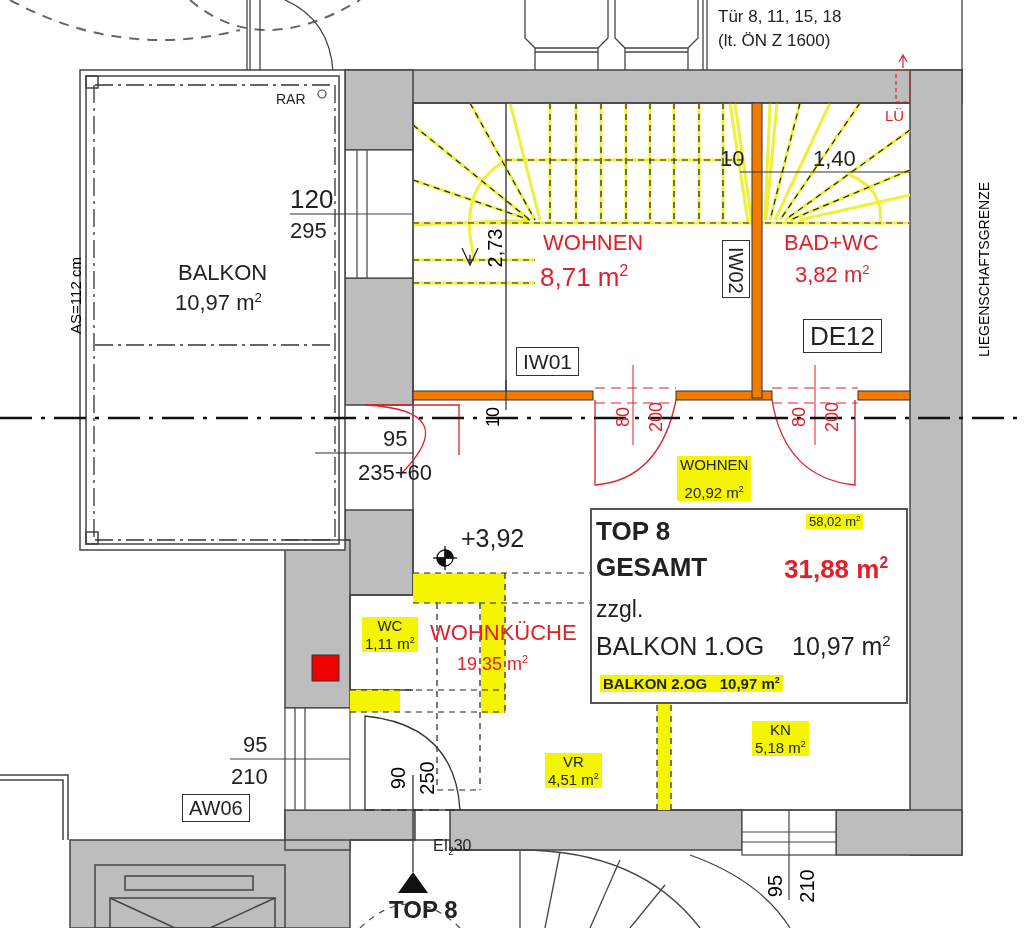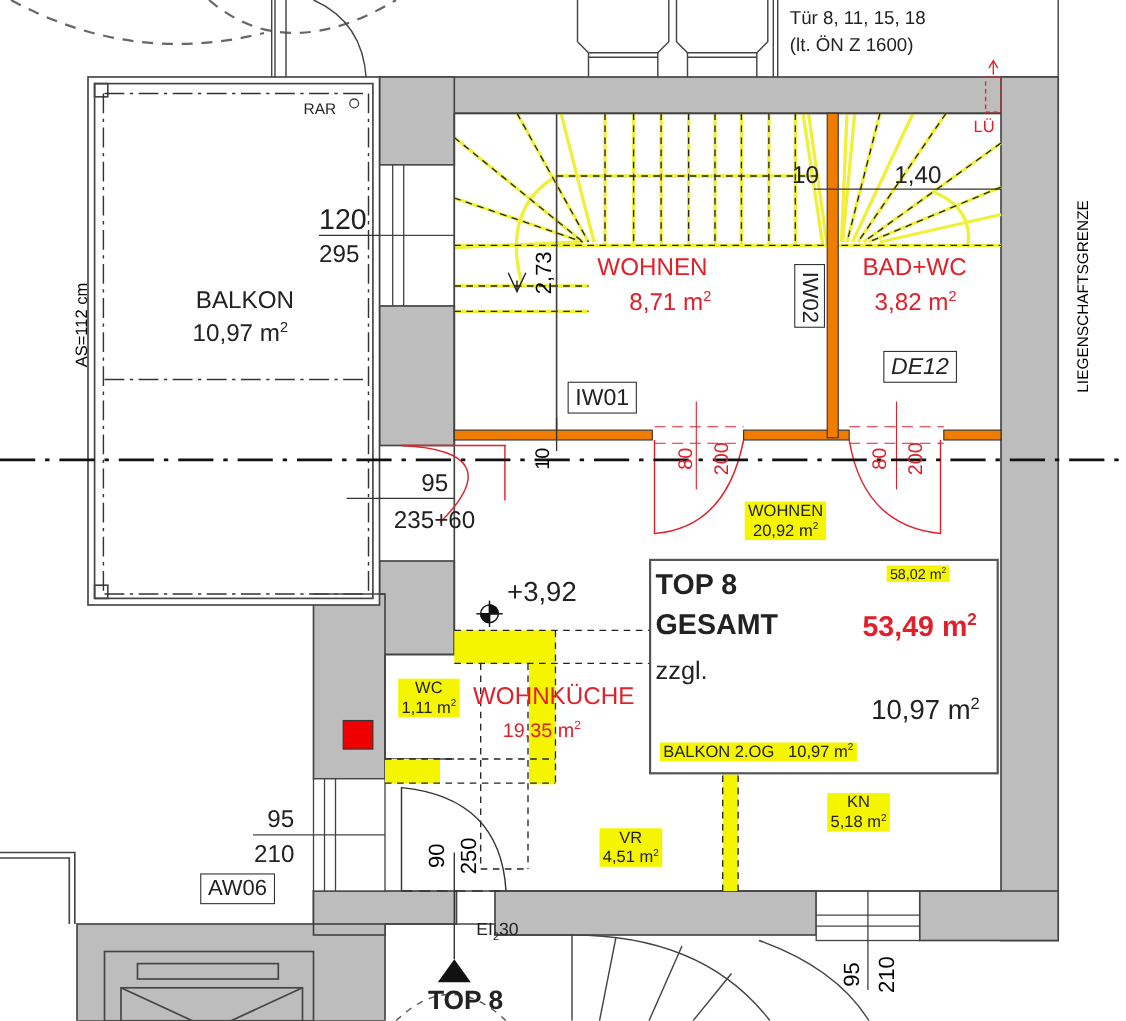--- a/index.html
+++ b/index.html
@@ -282,32 +282,32 @@
 <div class="lbl" style="left:243px;top:734px;font-size:22px;">95</div>
 <div class="lbl" style="left:231px;top:766px;font-size:22px;">210</div>
 <div class="rot" style="left:378px;top:768px;font-size:20px;width:40px;text-align:center;">90</div>
 <div class="rot" style="left:402px;top:768px;font-size:20px;width:50px;text-align:center;">250</div>
 <div class="rot" style="left:755px;top:876px;font-size:20px;width:40px;text-align:center;">95</div>
 <div class="rot" style="left:782px;top:876px;font-size:20px;width:50px;text-align:center;">210</div>
 
 <div class="lbl" style="left:461px;top:526px;font-size:25px;">+3,92</div>
 
 <div class="lbl red" style="left:543px;top:232px;font-size:22px;">WOHNEN</div>
-<div class="lbl red" style="left:572px;top:264px;font-size:22px;"><span>8,71 m</span><sup>2</sup></div>
+<div class="lbl red" style="left:540px;top:264px;font-size:26px;"><span>8,71 m</span><sup>2</sup></div>
 <div class="lbl red" style="left:784px;top:232px;font-size:22px;">BAD+WC</div>
 <div class="lbl red" style="left:795px;top:264px;font-size:22px;"><span>3,82 m</span><sup>2</sup></div>
 
 <div class="lbl box" style="left:707px;top:255px;font-size:20px;transform:rotate(90deg);transform-origin:center;width:44px;height:20px;text-align:center;">IW02</div>
 <div class="lbl box" style="left:516px;top:347px;font-size:21px;">IW01</div>
-<div class="lbl box" style="left:803px;top:319px;font-size:21px;font-style:italic;">DE12</div>
+<div class="lbl box" style="left:803px;top:319px;font-size:26px;">DE12</div>
 <div class="lbl box" style="left:182px;top:794px;font-size:20px;">AW06</div>
 
 <div class="lbl hl" style="left:677px;top:456px;font-size:15px;">
   <div>WOHNEN</div>
-  <div style="margin-top:3px"><span>20,92 m</span><sup>2</sup></div>
+  <div style="margin-top:13px"><span>20,92 m</span><sup>2</sup></div>
 </div>
 
 <div class="lbl red" style="left:430px;top:622px;font-size:22px;">WOHNKÜCHE</div>
 <div class="lbl red" style="left:457px;top:655px;font-size:18px;"><span>19,35 m</span><sup>2</sup></div>
 
 <div class="lbl hl" style="left:362px;top:617px;font-size:15px;">
   <div>WC</div>
   <div style="margin-top:3px"><span>1,11 m</span><sup>2</sup></div>
 </div>
 
@@ -318,20 +318,21 @@
 
 <div class="lbl hl" style="left:752px;top:721px;font-size:15px;">
   <div>KN</div>
   <div style="margin-top:3px"><span>5,18 m</span><sup>2</sup></div>
 </div>
 
 <div class="summary">
   <div class="lbl" style="left:4px;top:8px;font-size:26px;font-weight:bold;">TOP 8</div>
   <div class="lbl" style="left:4px;top:44px;font-size:26px;font-weight:bold;">GESAMT</div>
   <div class="lbl hl" style="left:214px;top:4px;font-size:13px;"><span>58,02 m</span><sup>2</sup></div>
-  <div class="lbl red" style="left:192px;top:46px;font-size:26px;font-weight:bold;"><span>53,49 m</span><sup>2</sup></div>
+  <div class="lbl red" style="left:192px;top:46px;font-size:26px;font-weight:bold;"><span>31,88 m</span><sup>2</sup></div>
   <div class="lbl" style="left:4px;top:88px;font-size:23px;">zzgl.</div>
+  <div class="lbl" style="left:4px;top:124px;font-size:25px;">BALKON 1.OG</div>
   <div class="lbl" style="left:200px;top:124px;font-size:25px;"><span>10,97 m</span><sup>2</sup></div>
-  <div class="lbl hl" style="left:8px;top:165px;font-size:15px;"><span>BALKON 2.OG</span>&nbsp;&nbsp;&nbsp;<span>10,97 m</span><sup>2</sup></div>
+  <div class="lbl hl" style="left:8px;top:165px;font-size:15px;font-weight:bold;"><span>BALKON 2.OG</span>&nbsp;&nbsp;&nbsp;<span>10,97 m</span><sup>2</sup></div>
 </div>
 
 <div class="lbl" style="left:433px;top:838px;font-size:16px;"><span>EI</span><sub style="font-size:10px">2</sub><span>30</span></div>
 <div class="lbl" style="left:389px;top:898px;font-size:24px;font-weight:bold;">TOP 8</div>
 
 </body></html>

